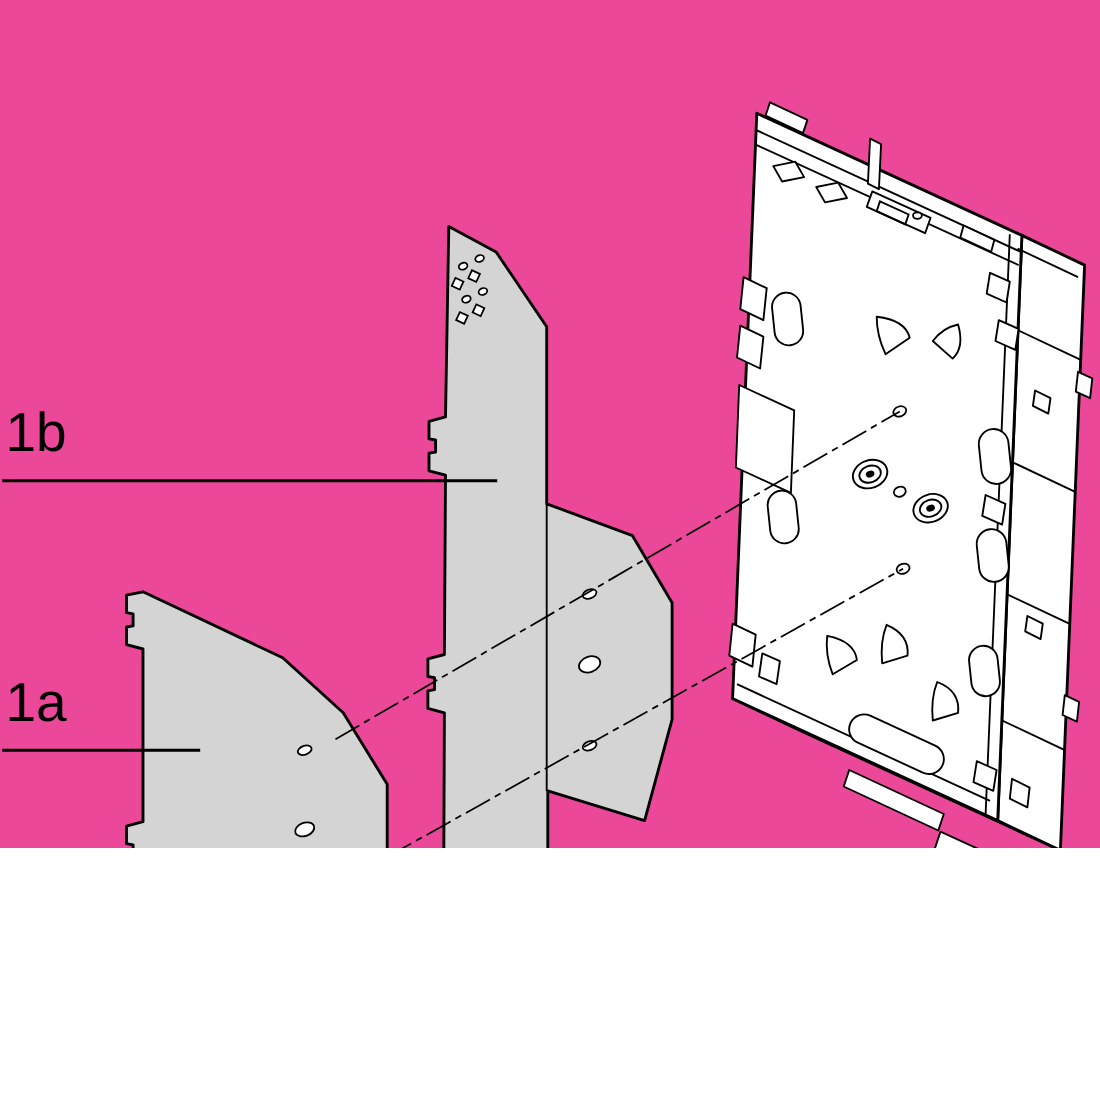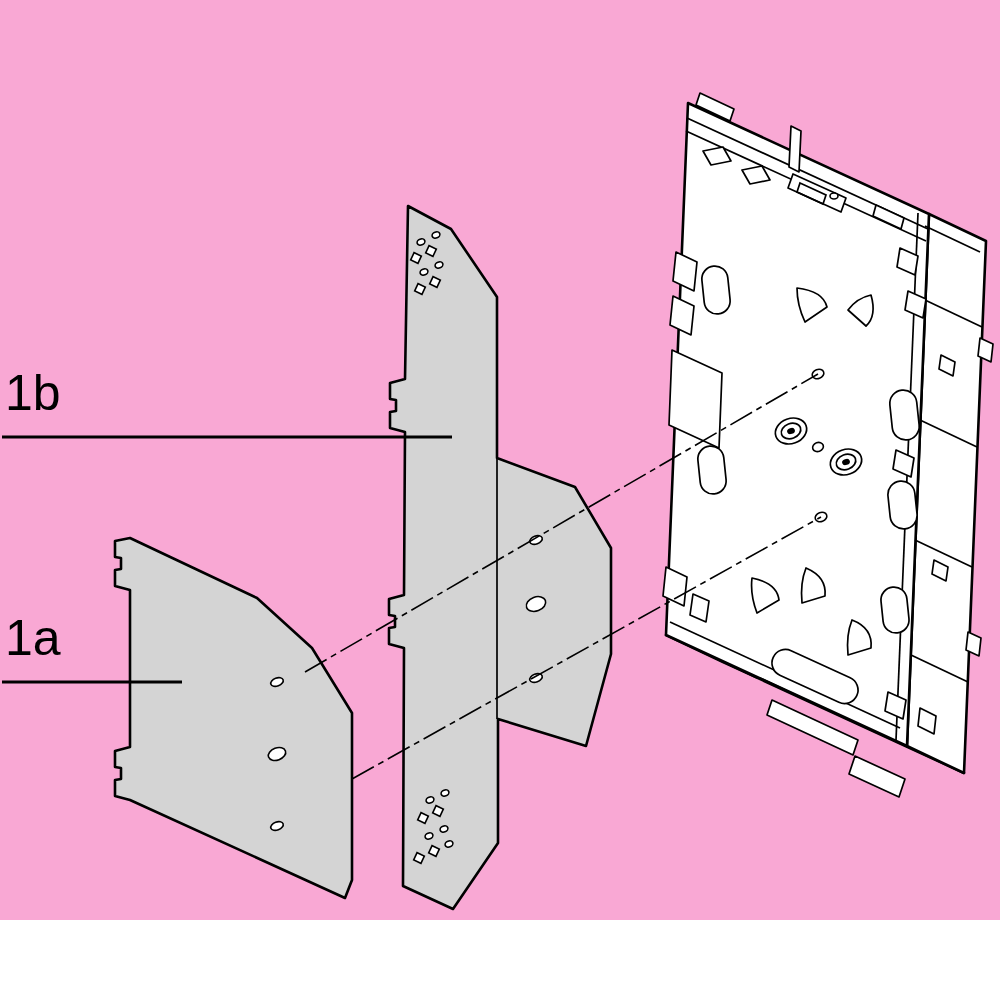--- a/index.html
+++ b/index.html
@@ -1,16 +1,16 @@
 <!DOCTYPE html>
 <html><head>
 <meta charset="utf-8">
 <style>
   html,body{margin:0;padding:0;background:#ffffff;}
-  .stage{position:relative;width:1000px;height:920px;background:#f9a8d4;overflow:hidden;}
+  .stage{position:relative;width:1000px;height:771px;background:#ec4899;overflow:hidden;}
   svg{display:block;}
   .plate{fill:#d4d4d4;stroke:#000;stroke-width:2.6;stroke-linejoin:round;}
   .outline{fill:#ffffff;stroke:#000;stroke-width:2.6;stroke-linejoin:round;}
   .detail{fill:none;stroke:#000;stroke-width:1.7;}
   .detail-fill{fill:#ffffff;stroke:#000;stroke-width:1.7;stroke-linejoin:round;}
   .hole{fill:#ffffff;stroke:#000;stroke-width:1.6;}
   .dot{fill:#000;stroke:none;}
   .centerline{fill:none;stroke:#000;stroke-width:1.6;stroke-dasharray:25 5 6 5;}
   .leader{stroke:#000;stroke-width:2.8;}
   .label{font-family:"Liberation Sans",sans-serif;font-size:50px;fill:#000;}

